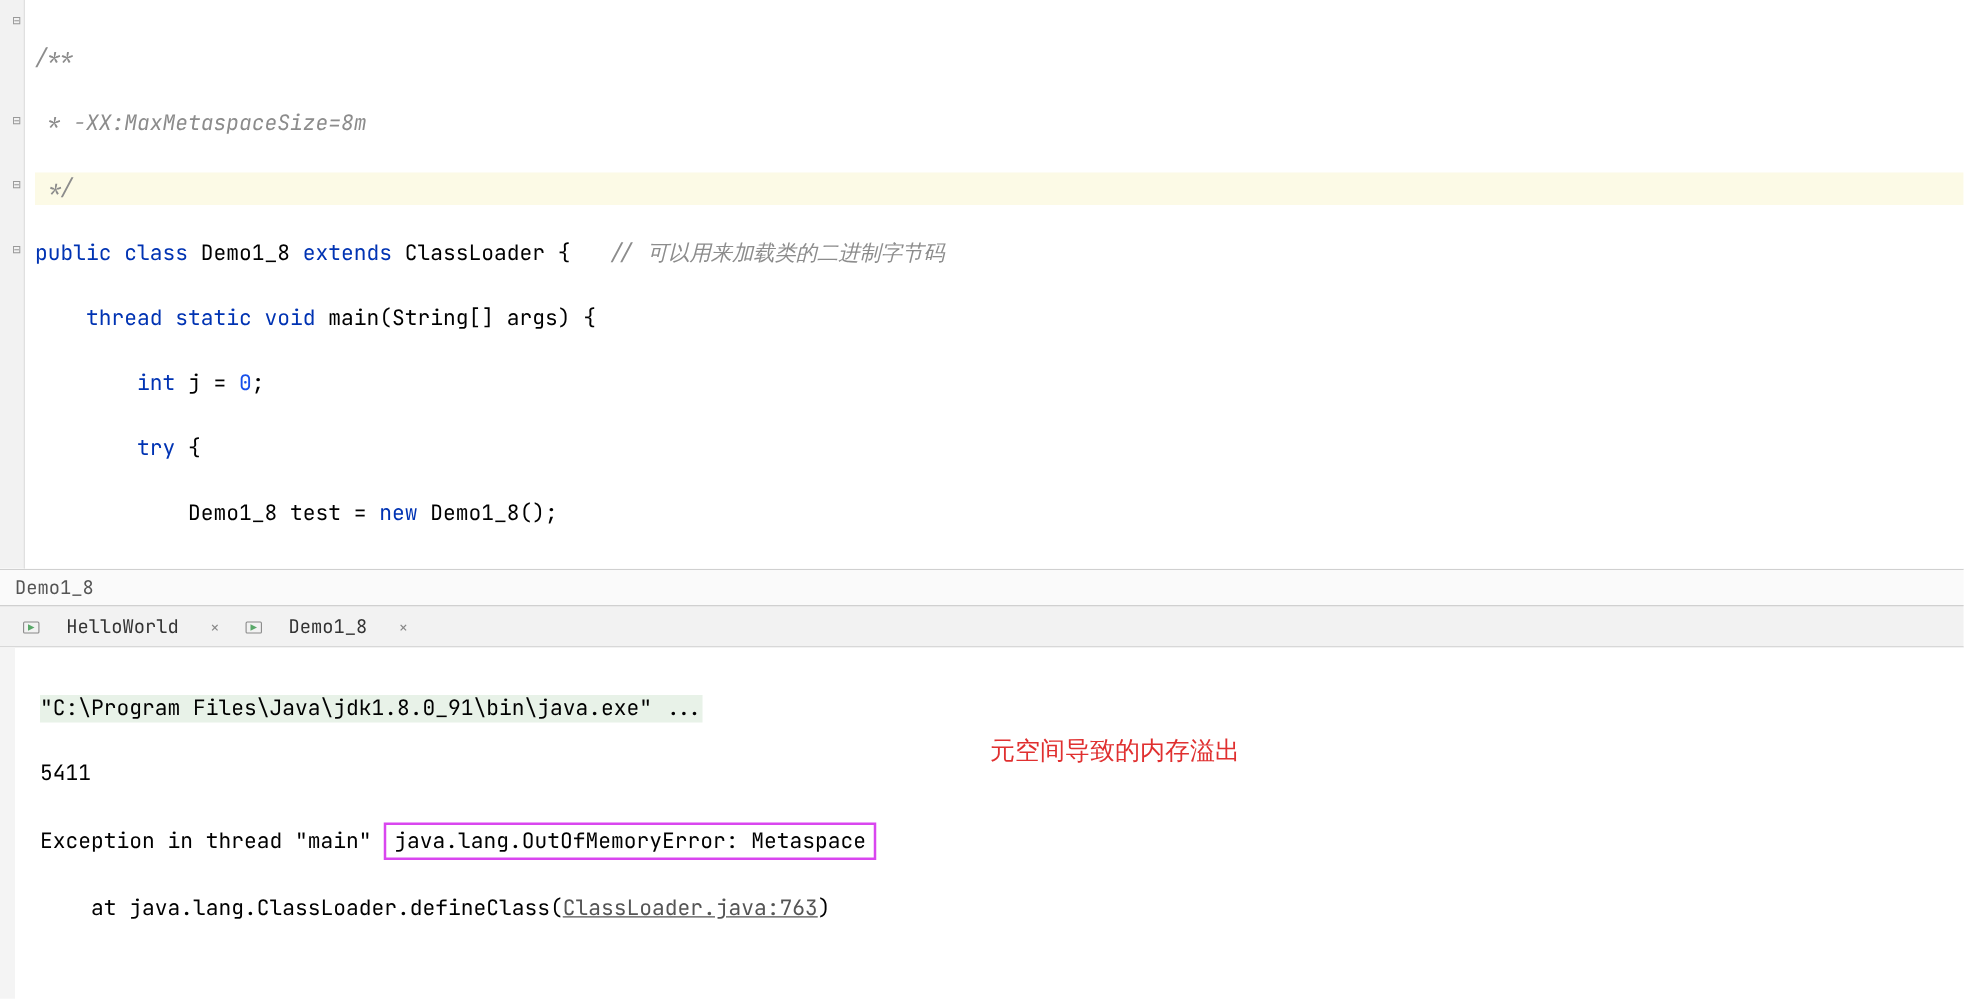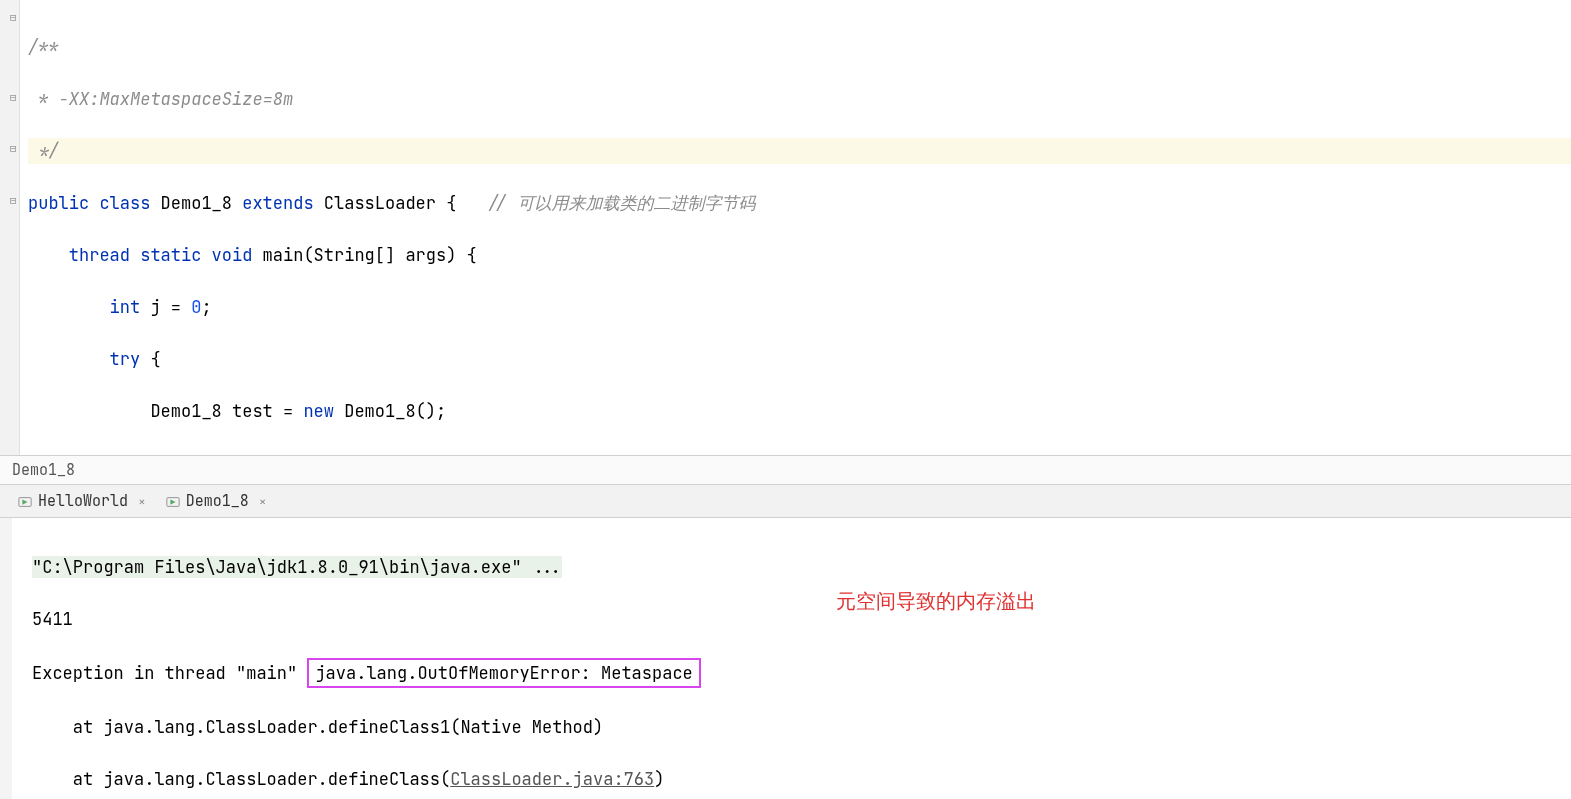--- a/index.html
+++ b/index.html
@@ -74,21 +74,21 @@
       background: #f2f2f2;
       padding-left: 8px;
     }
     .tab {
       display: flex;
       align-items: center;
       padding: 6px 10px;
       font-size: 15px;
       color: #333;
       cursor: pointer;
-      gap: 6px;
+      gap: 21px;
     }
     .tab-icon-run {
       width: 14px; height: 14px;
       display: inline-block;
     }
     .tab-icon-file {
       width: 14px; height: 14px;
       display: inline-block;
       color: #6fa8dc;
     }
@@ -123,21 +123,20 @@
     .error-box {
       border: 2px solid #d946ef;
       padding: 0 6px;
       display: inline-block;
     }
     .annotation-text {
       color: #e03030;
       font-family: "SimSun", serif;
       font-size: 20px;
       position: absolute;
-      margin-left: 44px;
     }
     .stack-link { color: #555; text-decoration: underline; cursor: pointer; }
   </style>
 </head>
 <body>
 
 <div class="editor-pane">
   <div class="gutter">
     <span class="fold-marker" style="top:10px">⊟</span>
     <span class="fold-marker" style="top:90px">⊟</span>
@@ -190,21 +189,20 @@
     <span class="tab-close">×</span>
   </div>
 </div>
 
 <div class="console-pane">
   <div class="left-tools"></div>
   <div class="console-content">
 <div><span class="cmd-highlight">"C:\Program Files\Java\jdk1.8.0_91\bin\java.exe" ...</span></div>
 <div>5411</div>
 <div><span>Exception in thread "main" </span><span class="error-box">java.lang.OutOfMemoryError: Metaspace</span></div>
-<div>    at java.lang.ClassLoader.defineClass1(Native Method)</div>
 <div><span>    at java.lang.ClassLoader.defineClass(</span><span class="stack-link">ClassLoader.java:763</span><span>)</span></div>
 
 
 
 
     <div class="annotation-text" style="left:760px; top:60px;">元空间导致的内存溢出</div>
   </div>
 
 </div>
 

